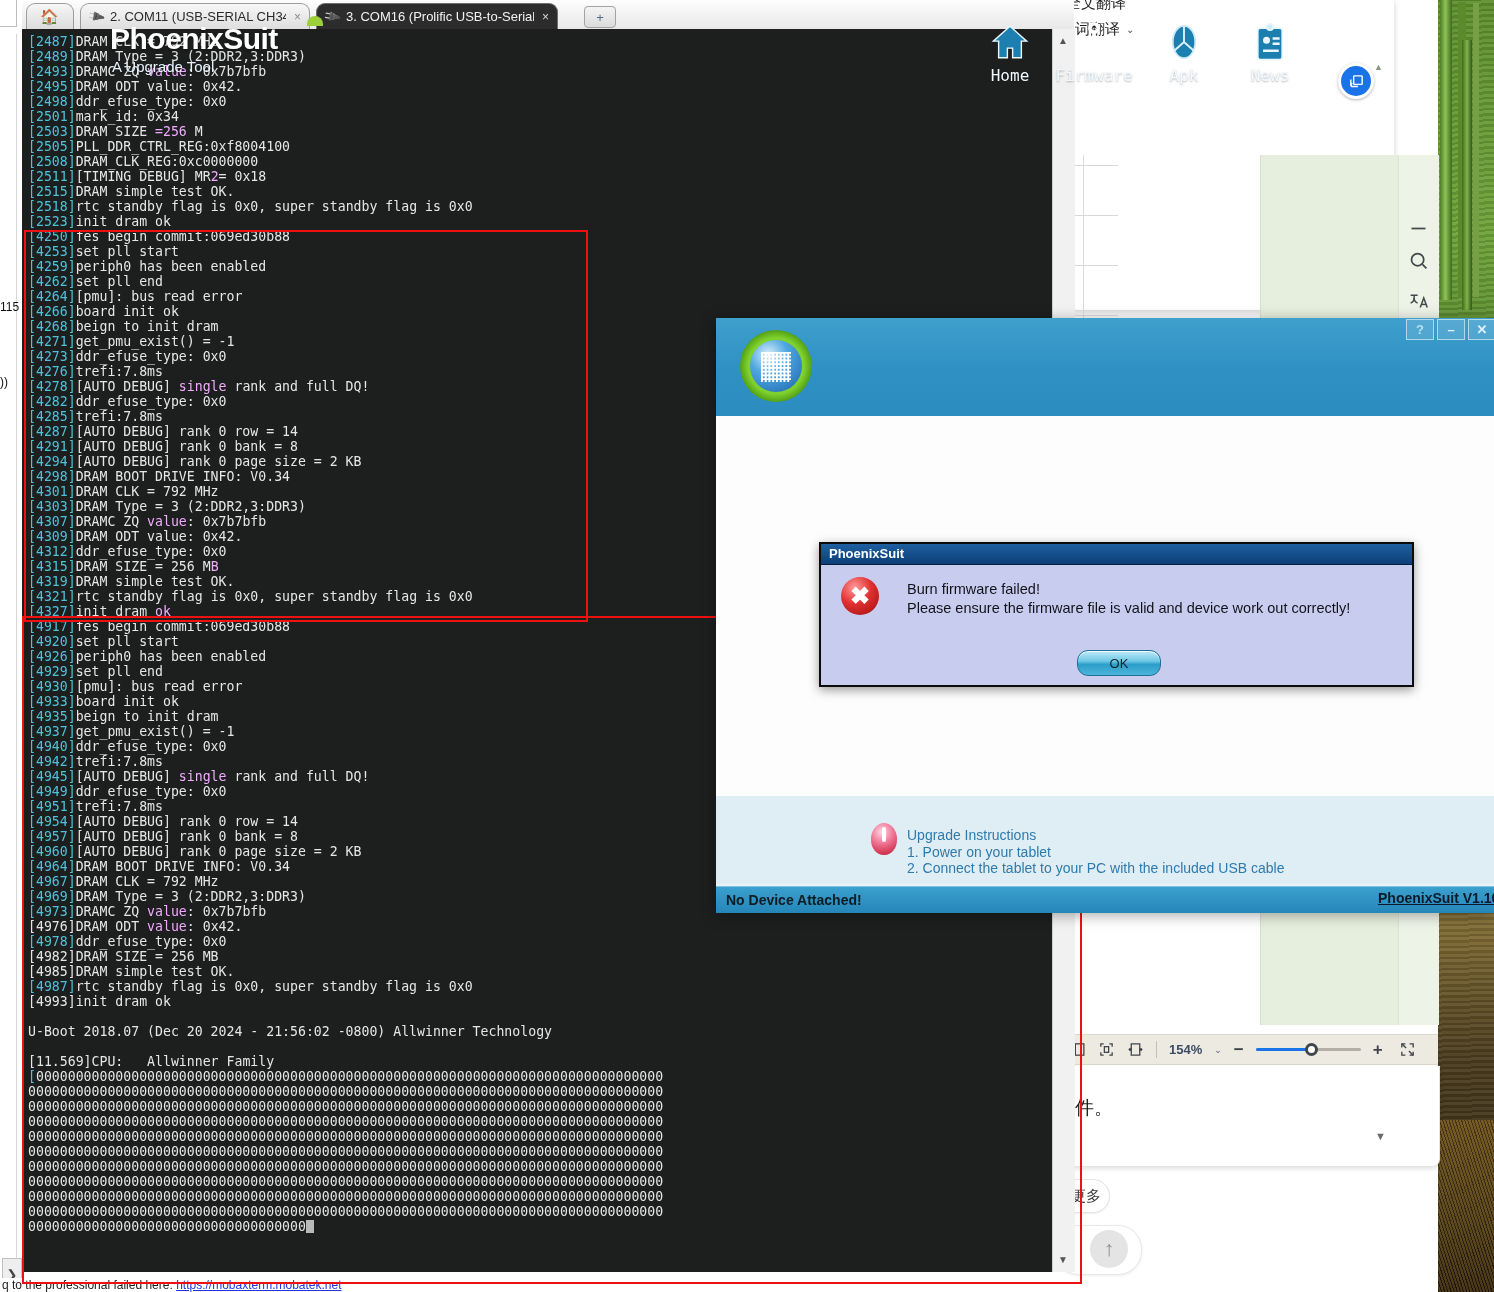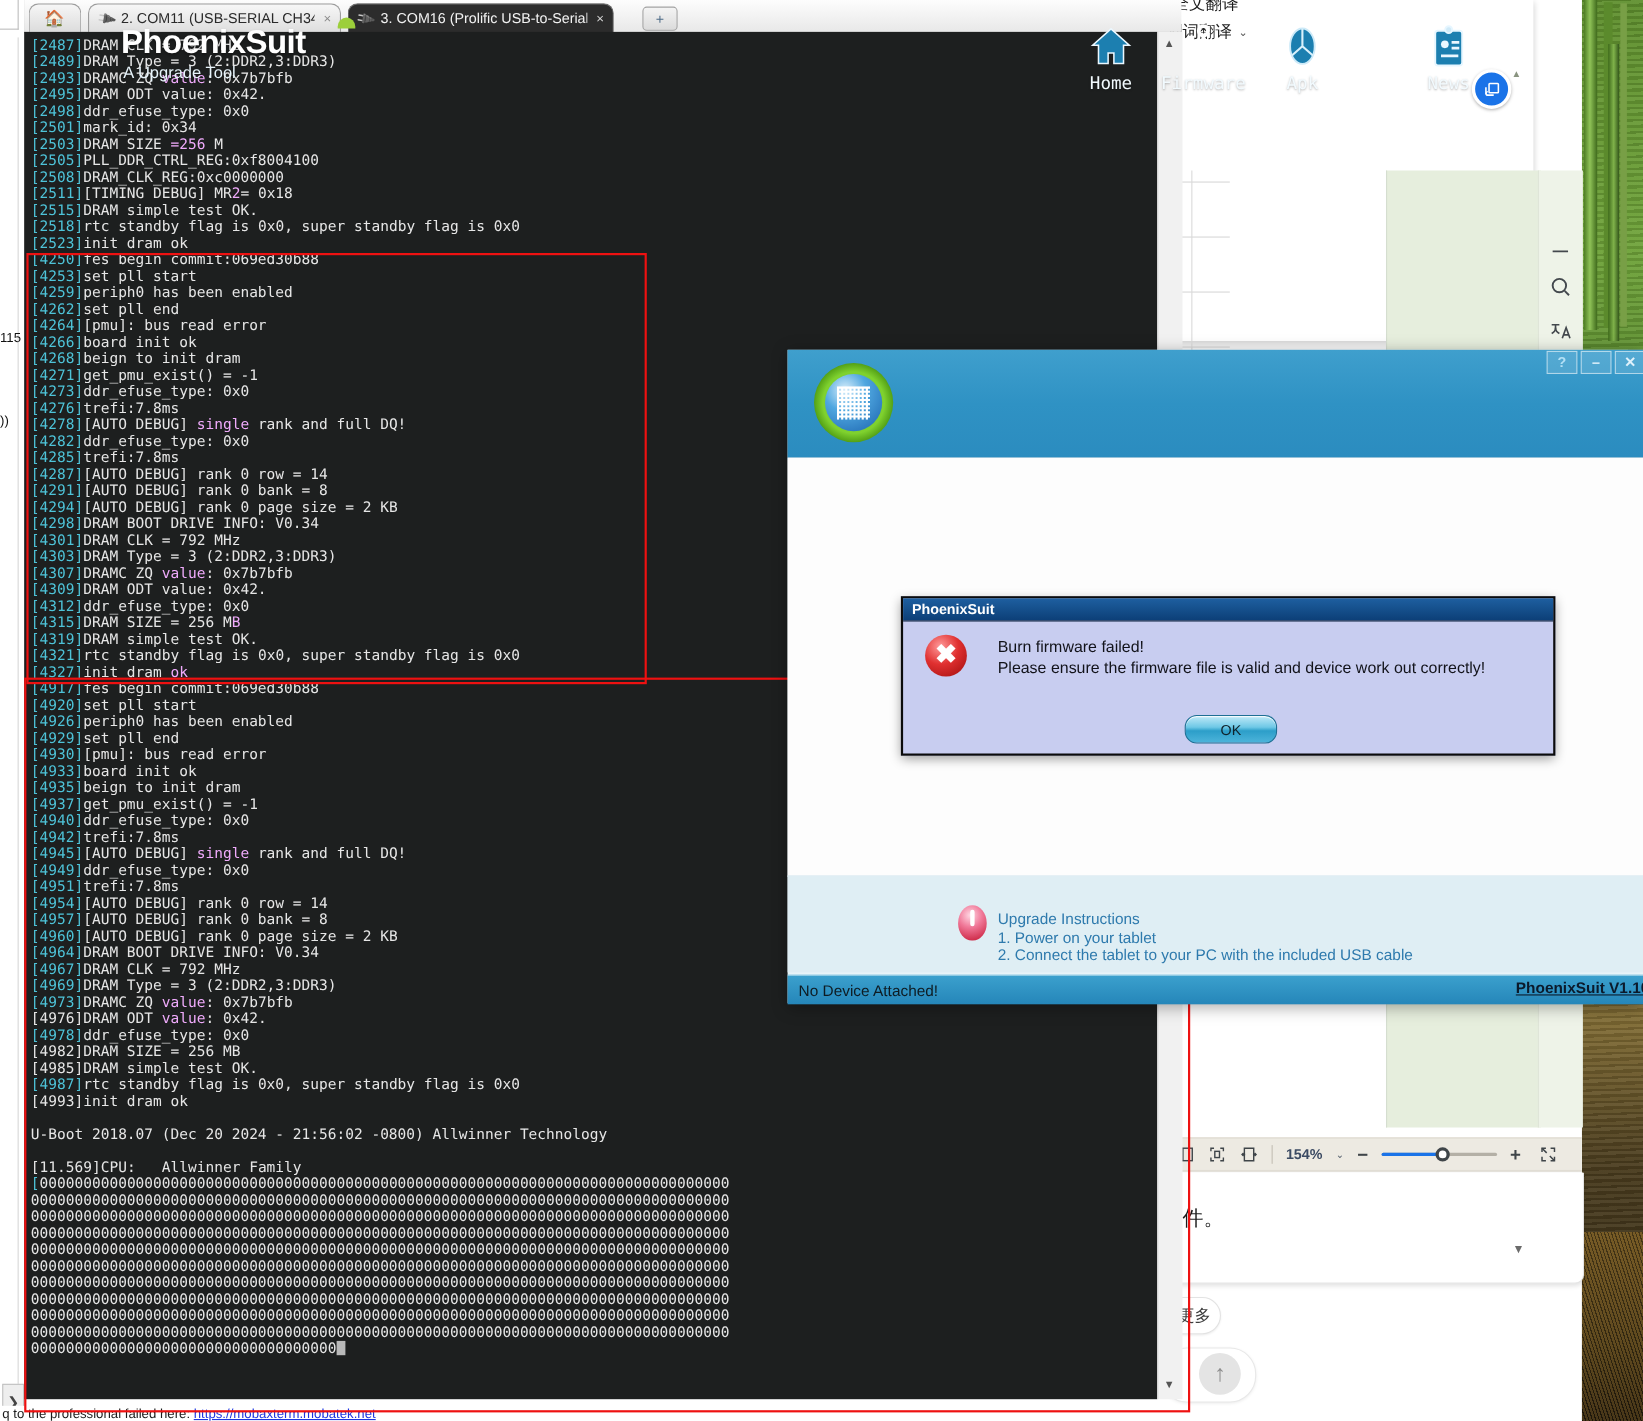--- a/index.html
+++ b/index.html
@@ -257,21 +257,21 @@
     position:absolute; top:18px; width:96px; height:74px; text-align:center;
     color:#f2fafe;
   }
   .ps-nav .ico { height:48px; display:flex; align-items:center; justify-content:center; }
   .ps-nav .ico svg { width:42px; height:42px; }
   .ps-nav .lbl { font-size:16px; font-family:"DejaVu Sans Mono", monospace; margin-top:4px;
                  text-shadow:0 1px 2px rgba(0,0,0,0.3); }
   #ps-nav-home { left:962px; }
   #ps-nav-firmware { left:1046px; }
   #ps-nav-apk { left:1136px; }
-  #ps-nav-news { left:1269px; }
+  #ps-nav-news { left:1222px; }
   .ps-win-btn {
     position:absolute; top:319px; width:26px; height:19px;
     background:rgba(255,255,255,0.12); border:1px solid rgba(255,255,255,0.55);
     color:#dff1fb; font-size:13px; font-weight:bold;
     display:flex; align-items:center; justify-content:center;
   }
   #ps-btn-help { left:1406px; color:#b4e0f5; }
   #ps-btn-min  { left:1437px; }
   #ps-btn-close{ left:1468px; width:26px; border-right:none; }
 
@@ -294,21 +294,21 @@
     position:absolute; left:907px; top:827px; width:470px;
     font-size:14px; line-height:16.5px; color:#2e7aad;
   }
   #ps-instr-text .l1 { display:block; }
   #ps-statusbar {
     position:absolute; left:716px; top:886px; width:778px; height:26px;
     background:linear-gradient(180deg,#3ba0cd,#2586b9);
     border-top:1px solid #7ec3e0;
   }
   #ps-status-text {
-    position:absolute; left:726px; top:892px; font-size:14px; color:#0e1b22; font-weight:400;
+    position:absolute; left:726px; top:892px; font-size:14px; color:#0e1b22; font-weight:700;
   }
   #ps-version {
     position:absolute; left:1378px; top:890px; font-size:14px; color:#0b1a2b;
     font-weight:bold; text-decoration:underline; white-space:nowrap;
   }
 
   
   #err-dialog {
     position:absolute; left:819px; top:542px; width:595px; height:145px;
     background:#c8cdf0; border:2px solid #0b0b0b; box-sizing:border-box;

